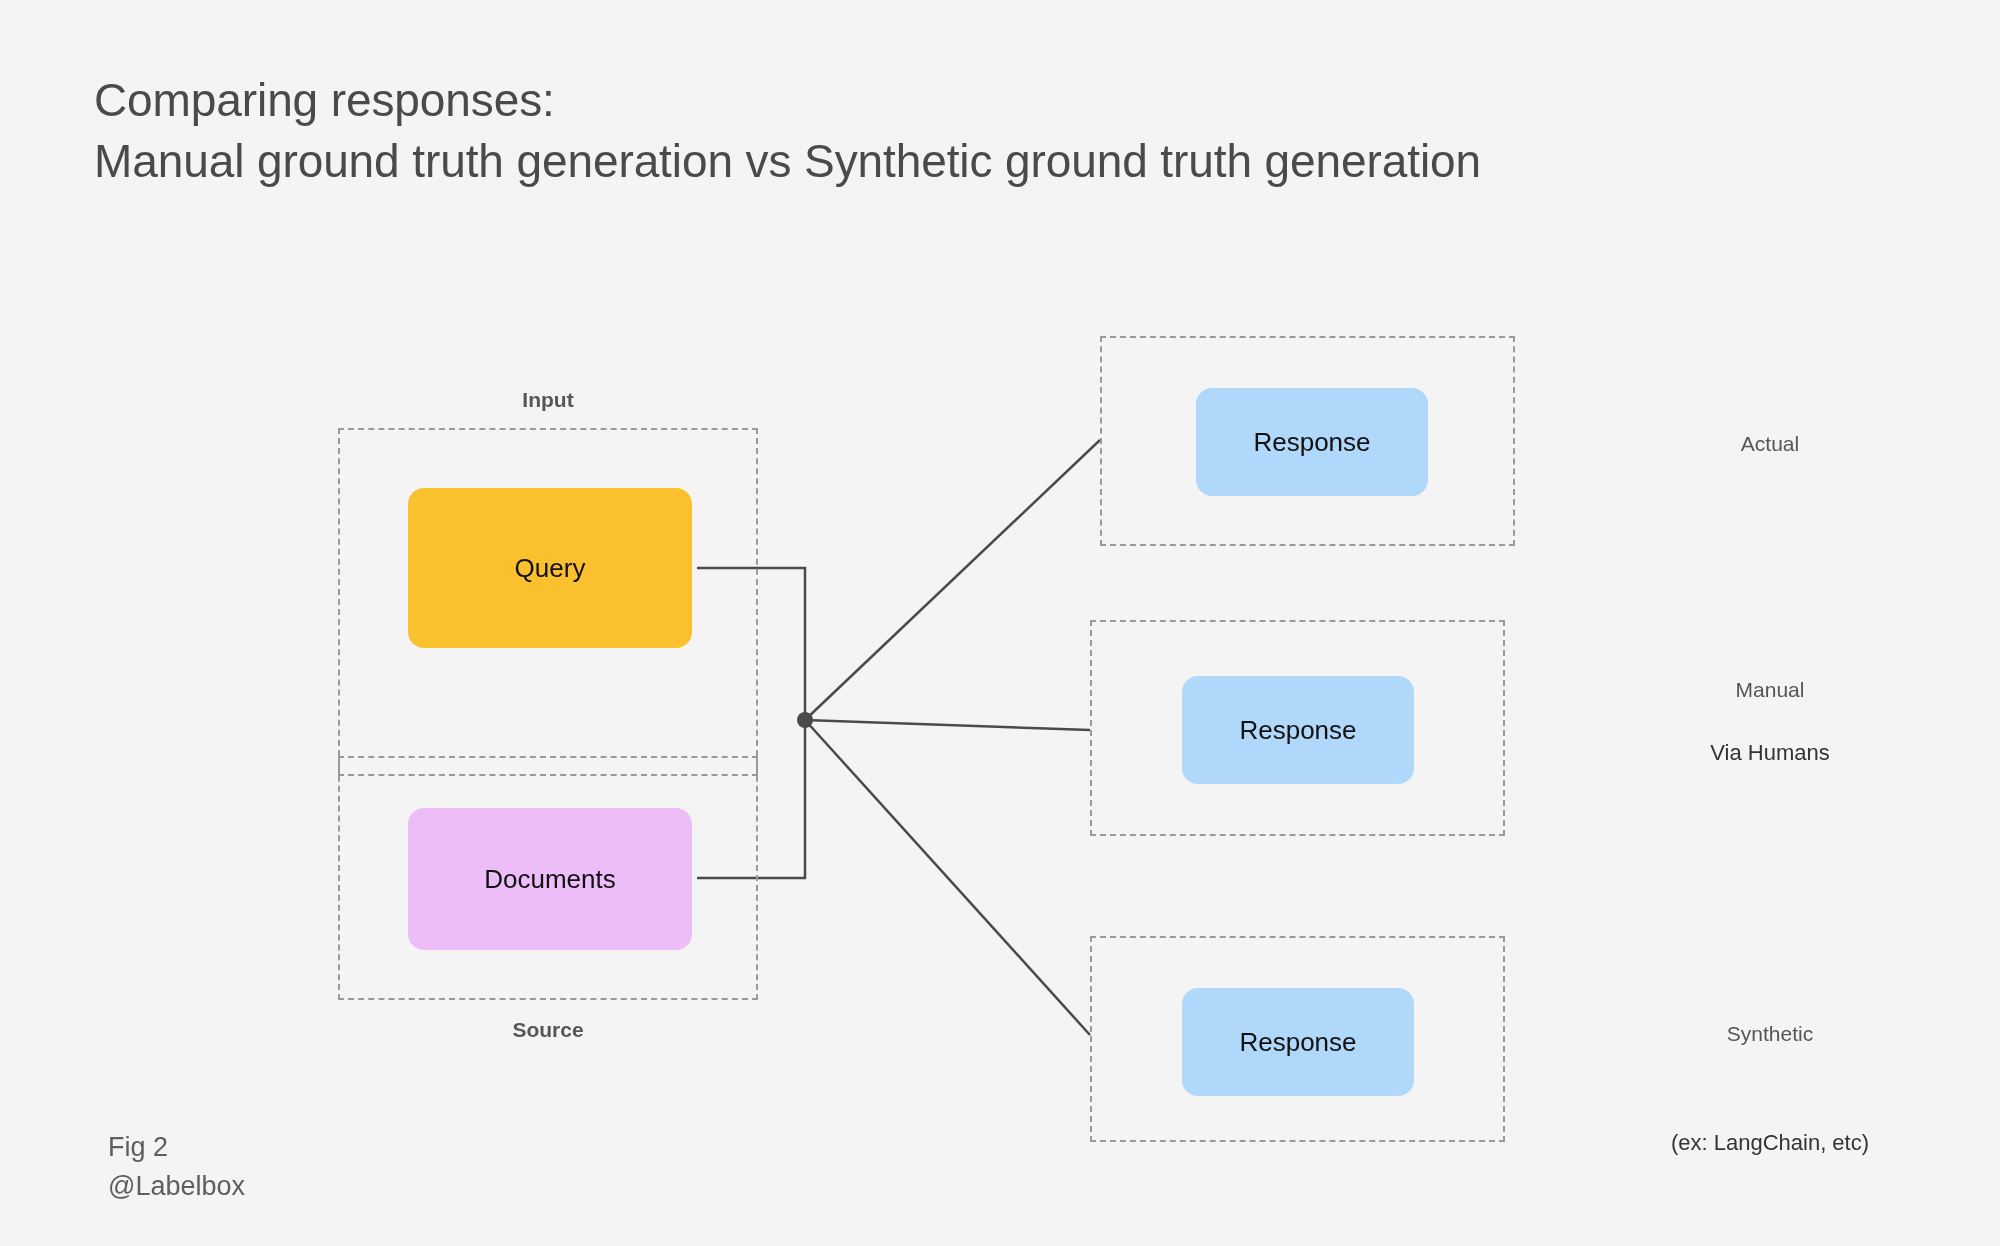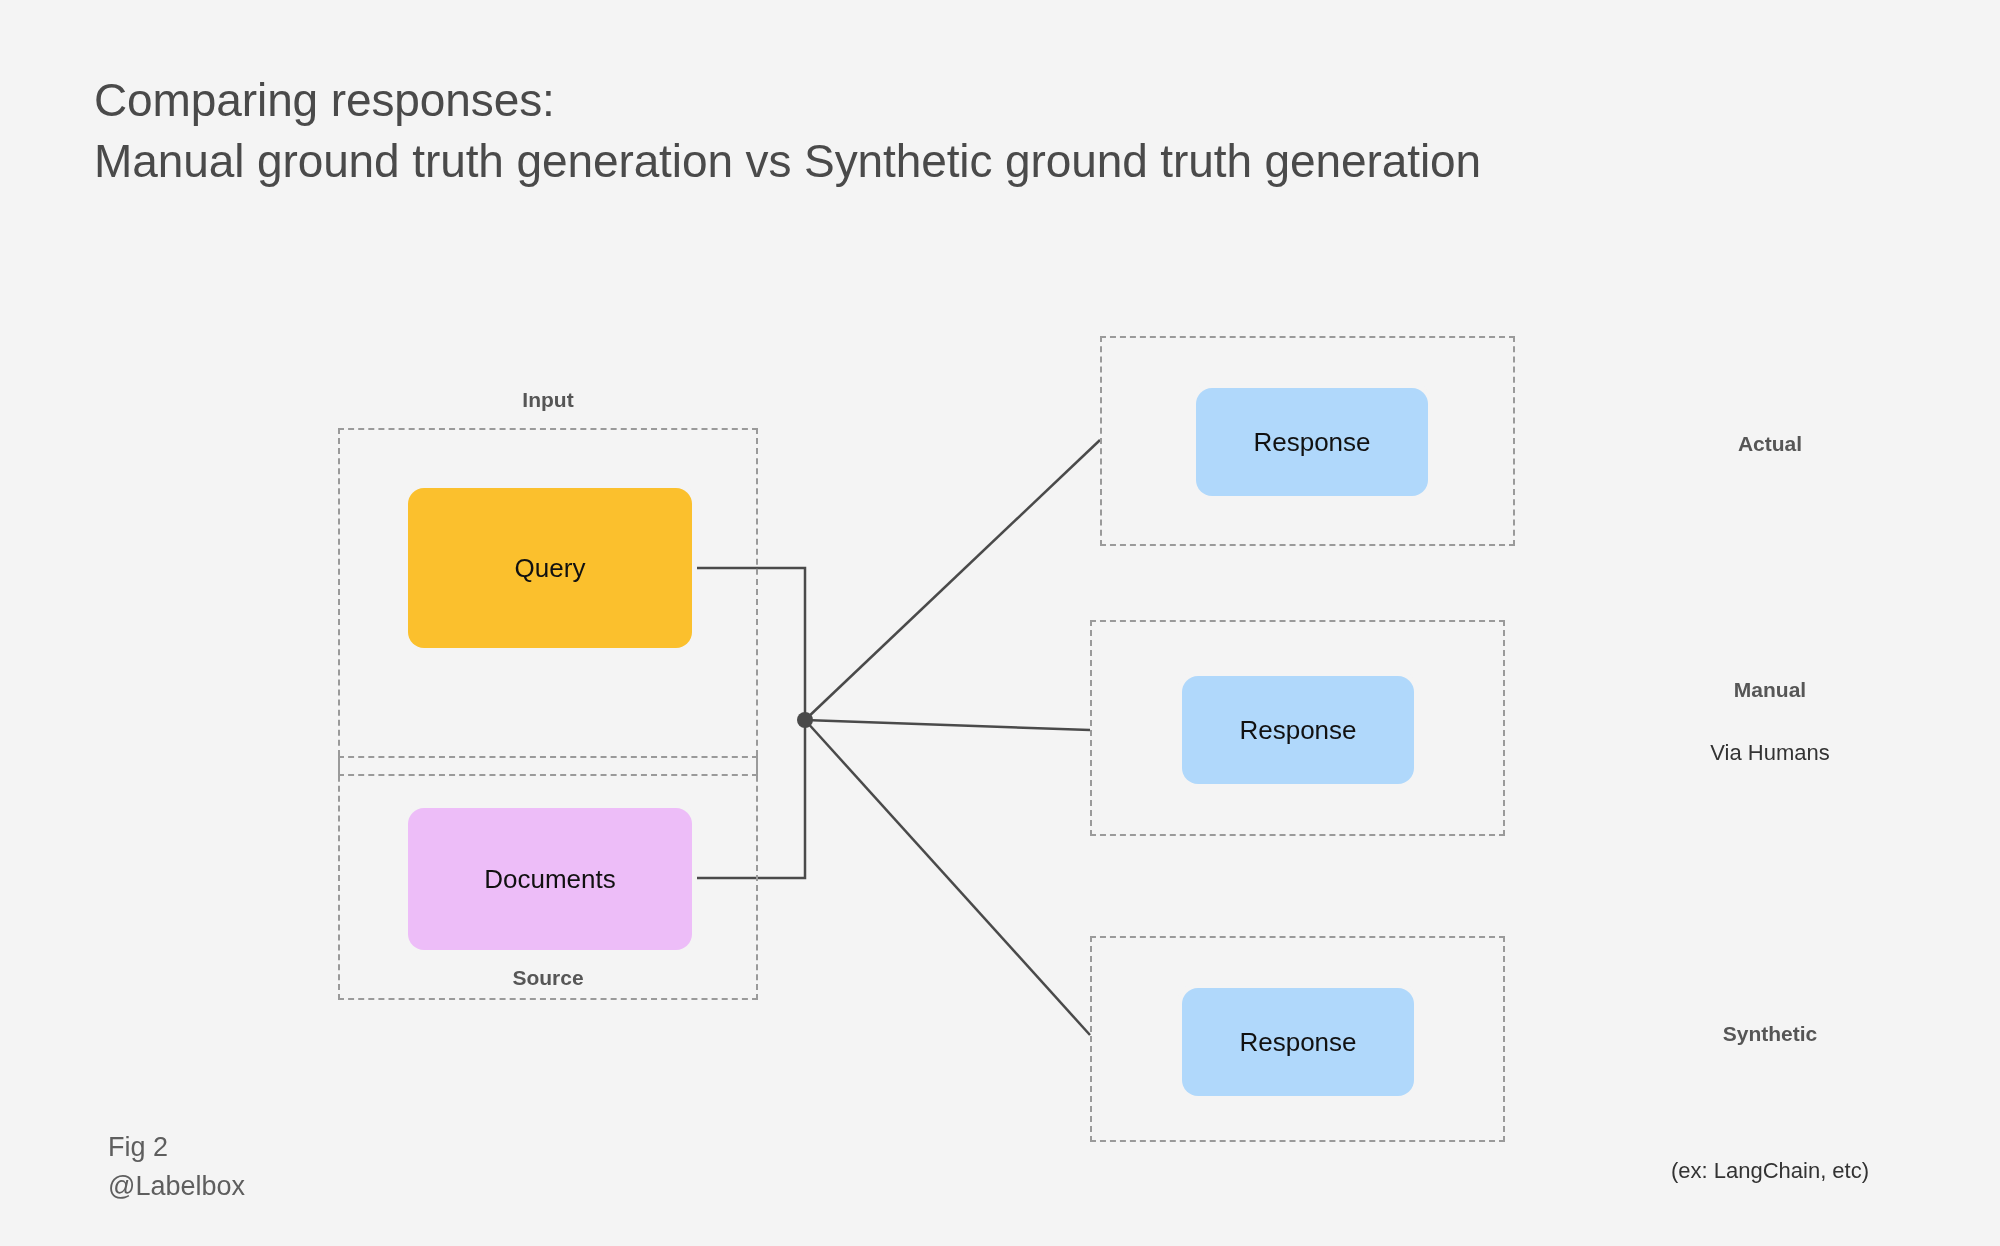--- a/index.html
+++ b/index.html
@@ -91,21 +91,21 @@
     border-radius: 16px;
   }
   .node-response {
     background: #b0d8fb;
   }
 
   
   .ann-title {
     position: absolute;
     font-size: 21px;
-    font-weight: bold;
+    font-weight: normal;
     color: #565656;
     text-align: center;
     white-space: nowrap;
   }
   .ann-sub {
     position: absolute;
     font-size: 22px;
     font-weight: 400;
     color: #333333;
     text-align: center;
@@ -157,21 +157,21 @@
   <div class="node node-query" style="left:408px; top:488px; width:284px; height:160px;">
     <span class="node-label">Query</span>
   </div>
 
   <div class="dashed-box" style="left:338px; top:756px; width:420px; height:244px;"></div>
 
   <div class="node node-documents" style="left:408px; top:808px; width:284px; height:142px;">
     <span class="node-label">Documents</span>
   </div>
 
-  <div class="group-caption" style="left:338px; top:966px; width:420px;">Source</div>
+  <div class="group-caption" style="left:338px; top:1018px; width:420px;">Source</div>
 
   <div class="dashed-box" style="left:1100px; top:336px; width:415px; height:210px;"></div>
 
   <div class="node node-response" style="left:1196px; top:388px; width:232px; height:108px;">
     <span class="node-label">Response</span>
   </div>
 
   <div class="ann-title" style="left:1570px; top:432px; width:400px;">Actual</div>
 
   <div class="dashed-box" style="left:1090px; top:620px; width:415px; height:216px;"></div>
@@ -186,20 +186,20 @@
 
   <div class="dashed-box" style="left:1090px; top:936px; width:415px; height:206px;"></div>
 
   <div class="node node-response" style="left:1182px; top:988px; width:232px; height:108px;">
     <span class="node-label">Response</span>
   </div>
 
   <div class="ann-title" style="left:1570px; top:1022px; width:400px;">Synthetic</div>
 
 
-  <div class="ann-sub" style="left:1570px; top:1140px; width:400px;">(ex: LangChain, etc)</div>
+  <div class="ann-sub" style="left:1570px; top:1112px; width:400px;">(ex: LangChain, etc)</div>
 
   <div class="footer">
     <div>Fig 2</div>
     <div>@Labelbox</div>
   </div>
 
 </div>
 
 </body></html>

